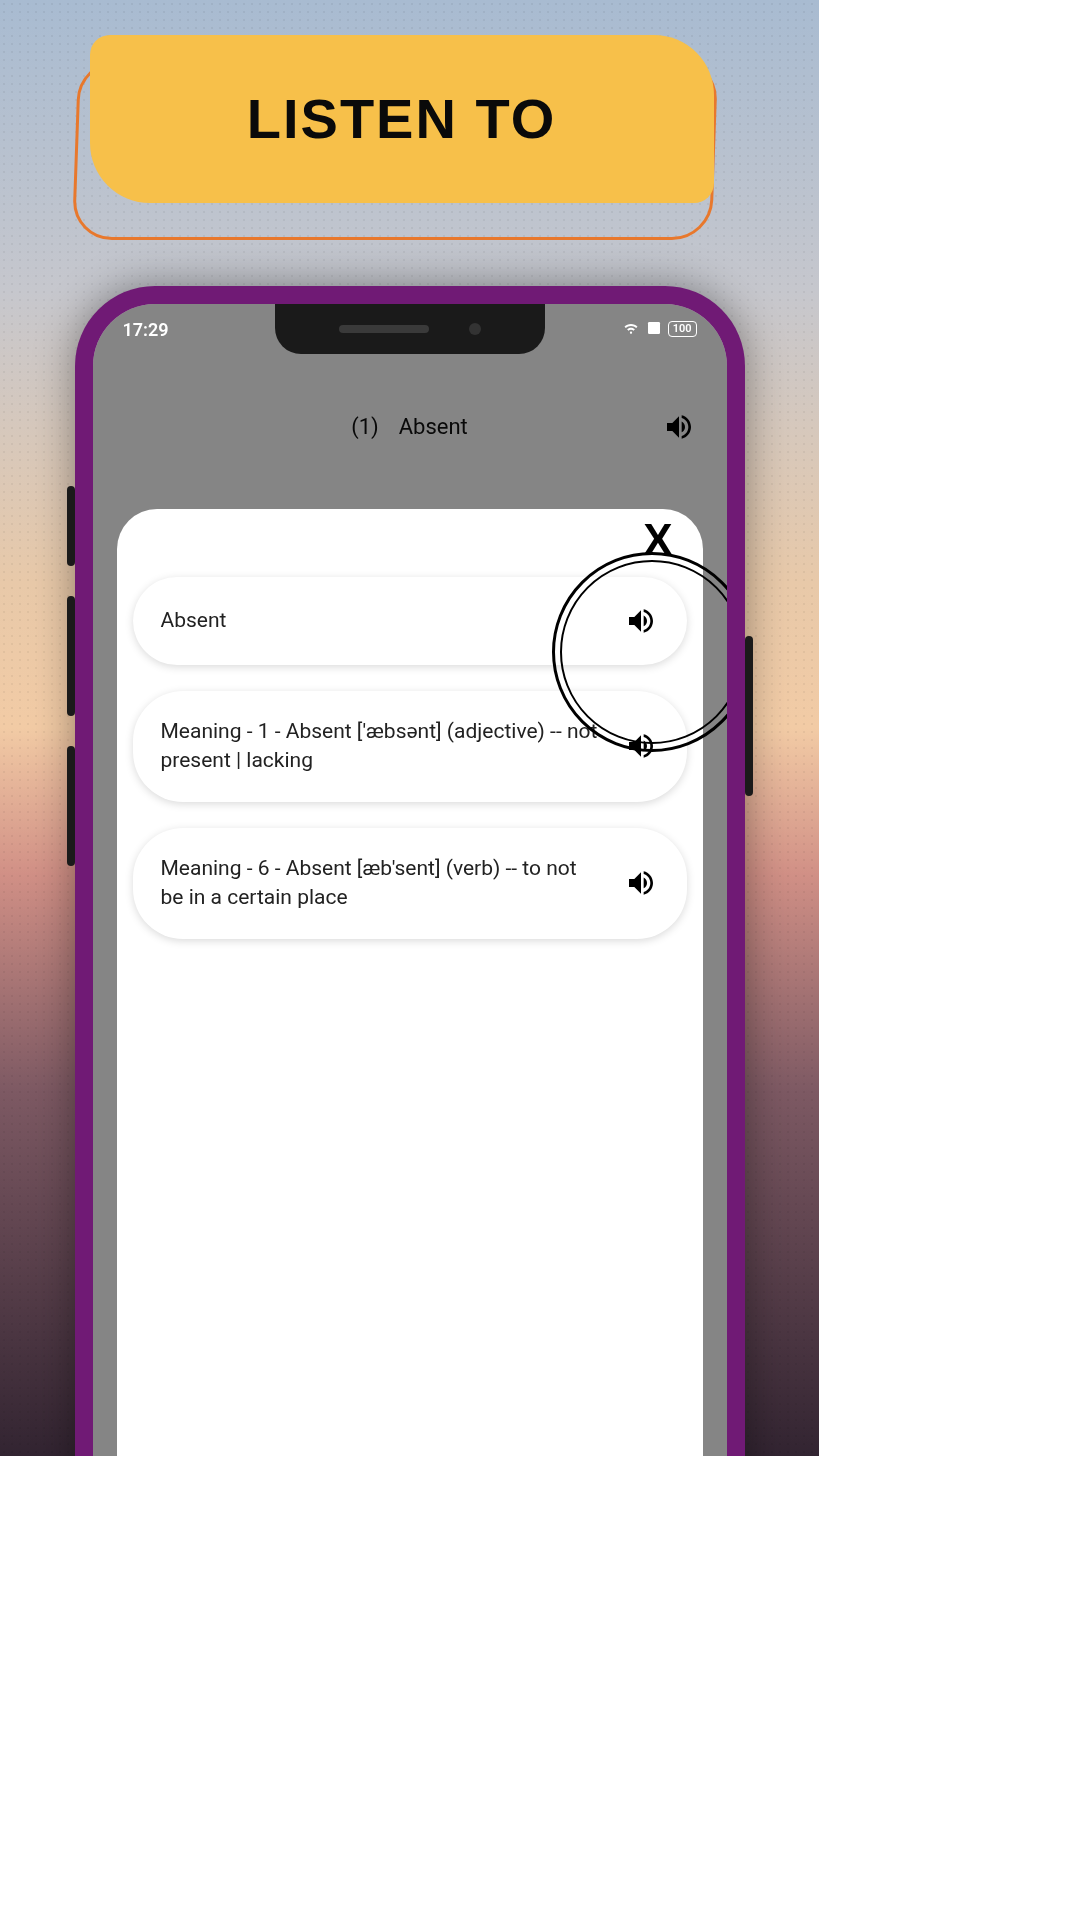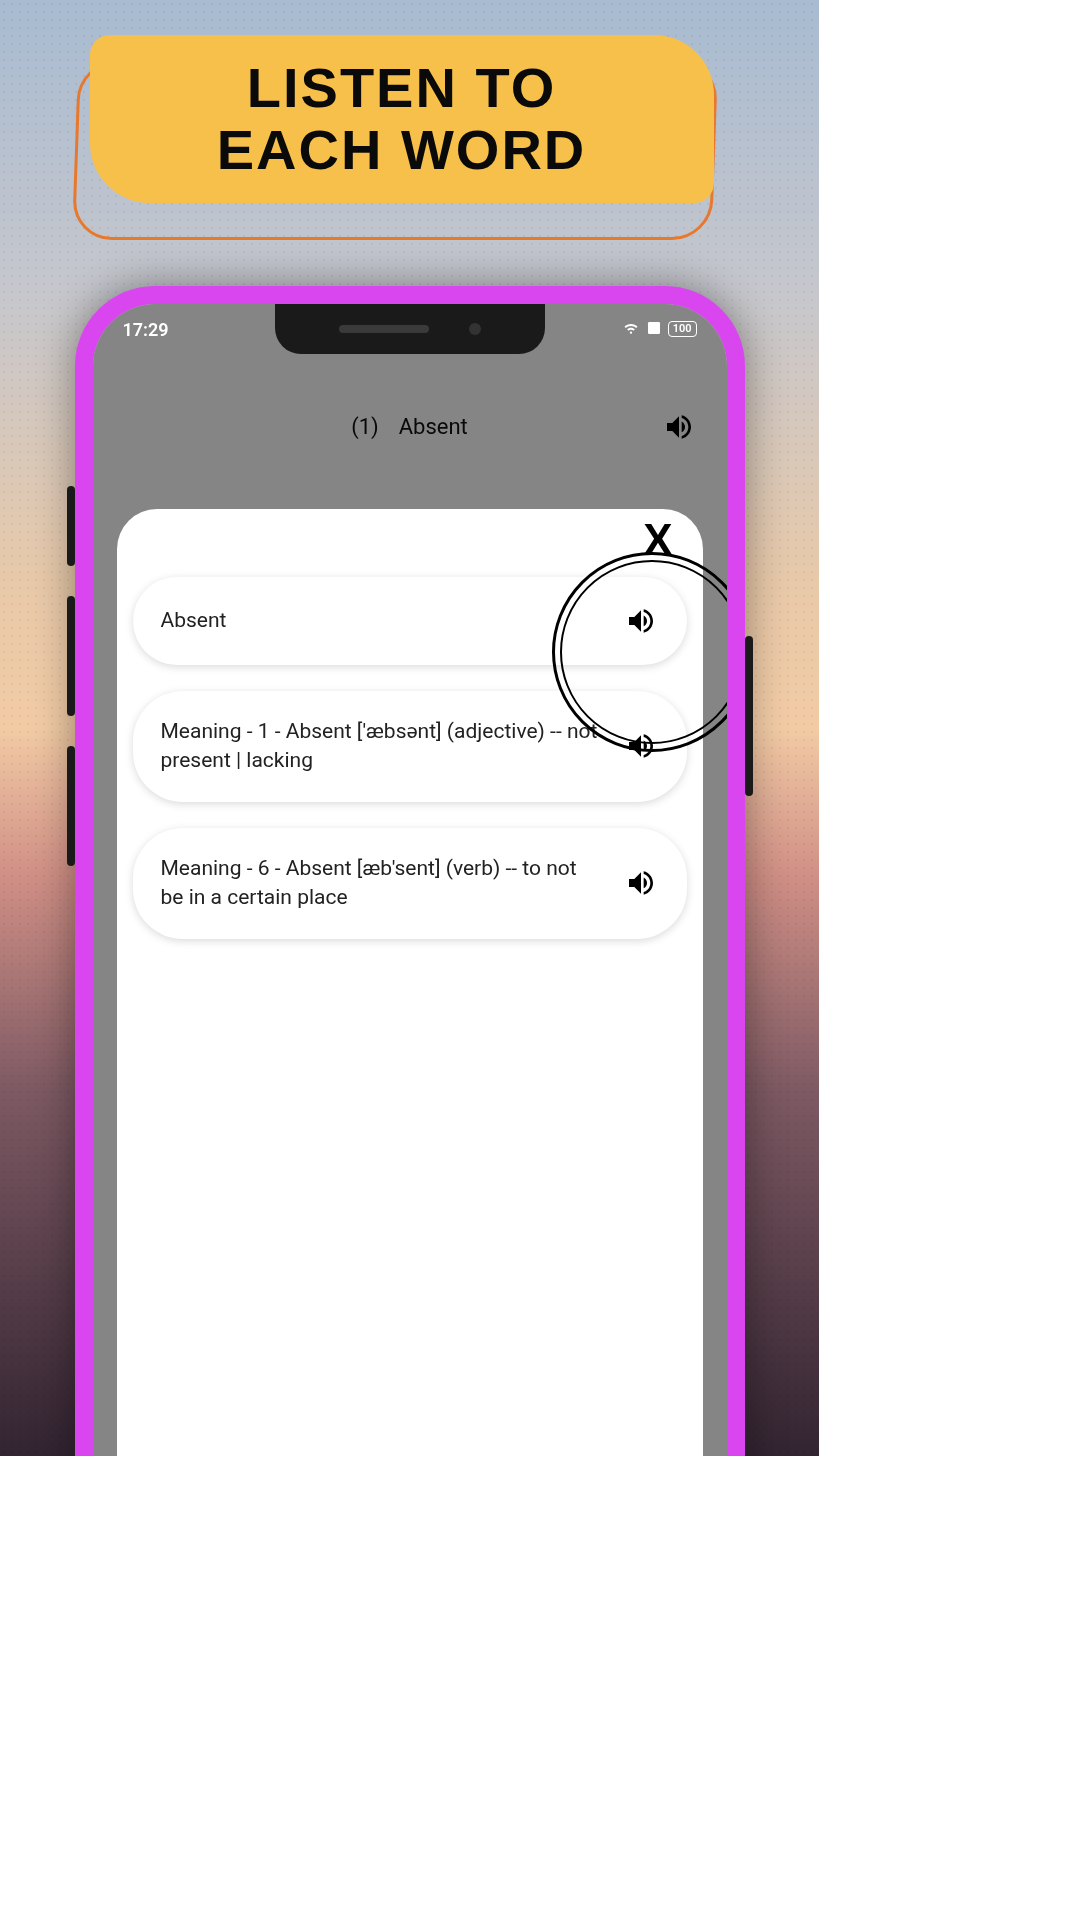--- a/index.html
+++ b/index.html
@@ -63,21 +63,21 @@
   }
 
   
   .phone {
     position: absolute;
     top: 286px;
     left: 50%;
     transform: translateX(-50%);
     width: 670px;
     height: 1250px;
-    background: #d946ef;
+    background: #701a75;
     border-radius: 80px;
     padding: 18px;
     box-shadow: 0 0 40px rgba(0,0,0,0.4);
   }
   .phone-btn {
     position: absolute;
     background: #1a1a1a;
     border-radius: 4px;
   }
   .btn-left-1 { left: -8px; top: 200px; width: 8px; height: 80px; }
@@ -227,21 +227,20 @@
 
 <div class="bg">
   <div class="halftone"></div>
 </div>
 
 <div class="banner-wrap">
   <div class="banner-outline"></div>
   <div class="banner">
     <div class="banner-text">
       <span>LISTEN TO</span><br>
-      <span>EACH WORD</span>
     </div>
   </div>
 </div>
 
 <div class="phone">
   <div class="phone-btn btn-left-1"></div>
   <div class="phone-btn btn-left-2"></div>
   <div class="phone-btn btn-left-3"></div>
   <div class="phone-btn btn-right"></div>
 

